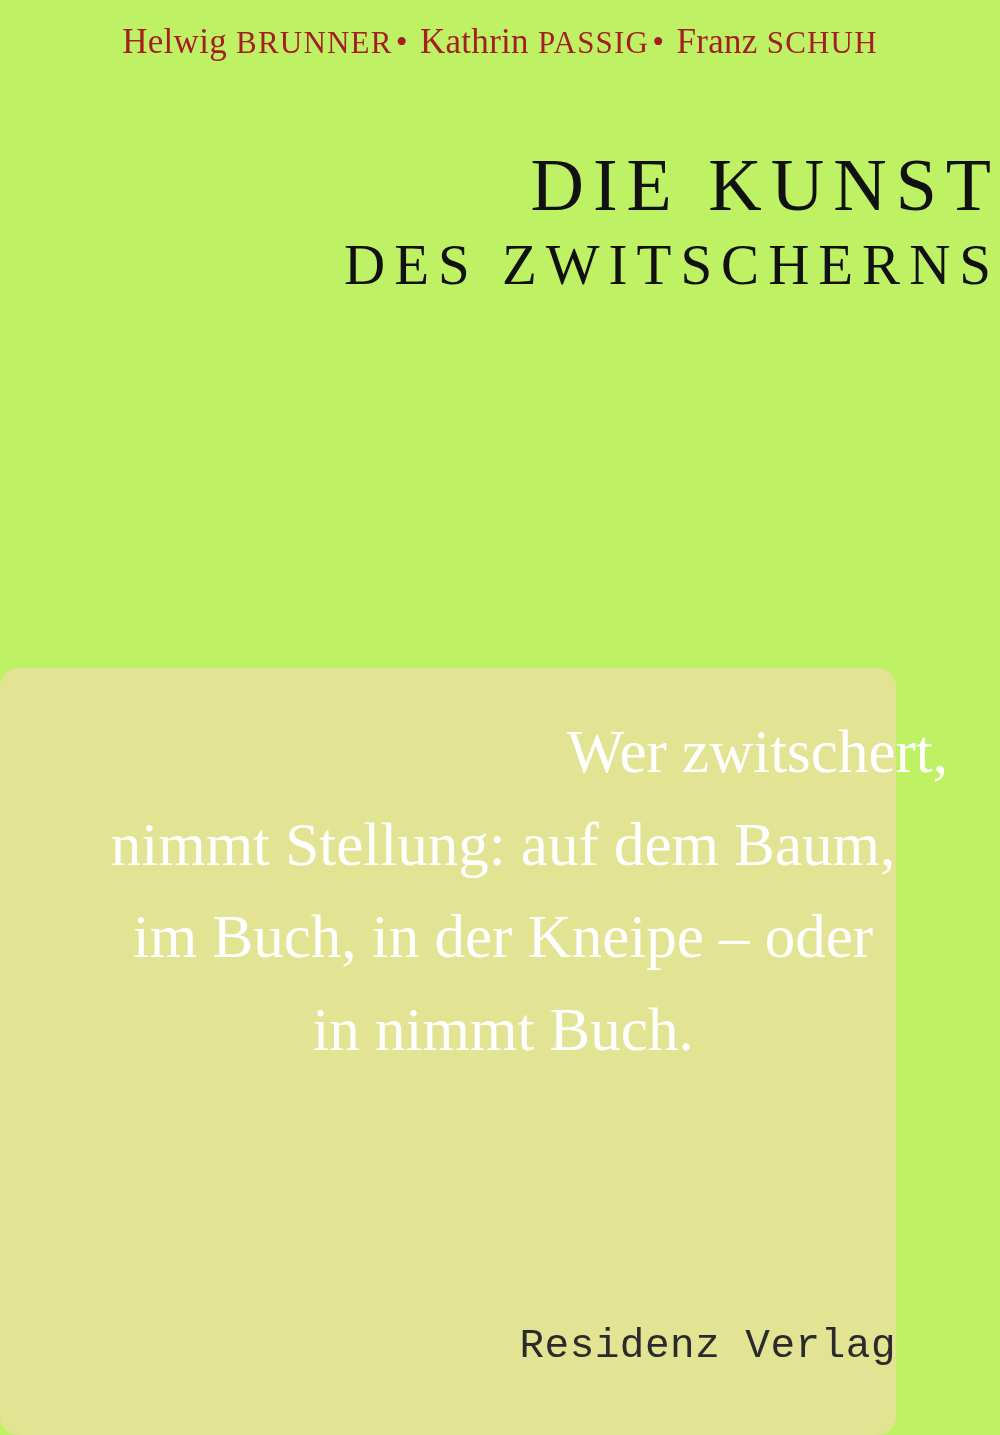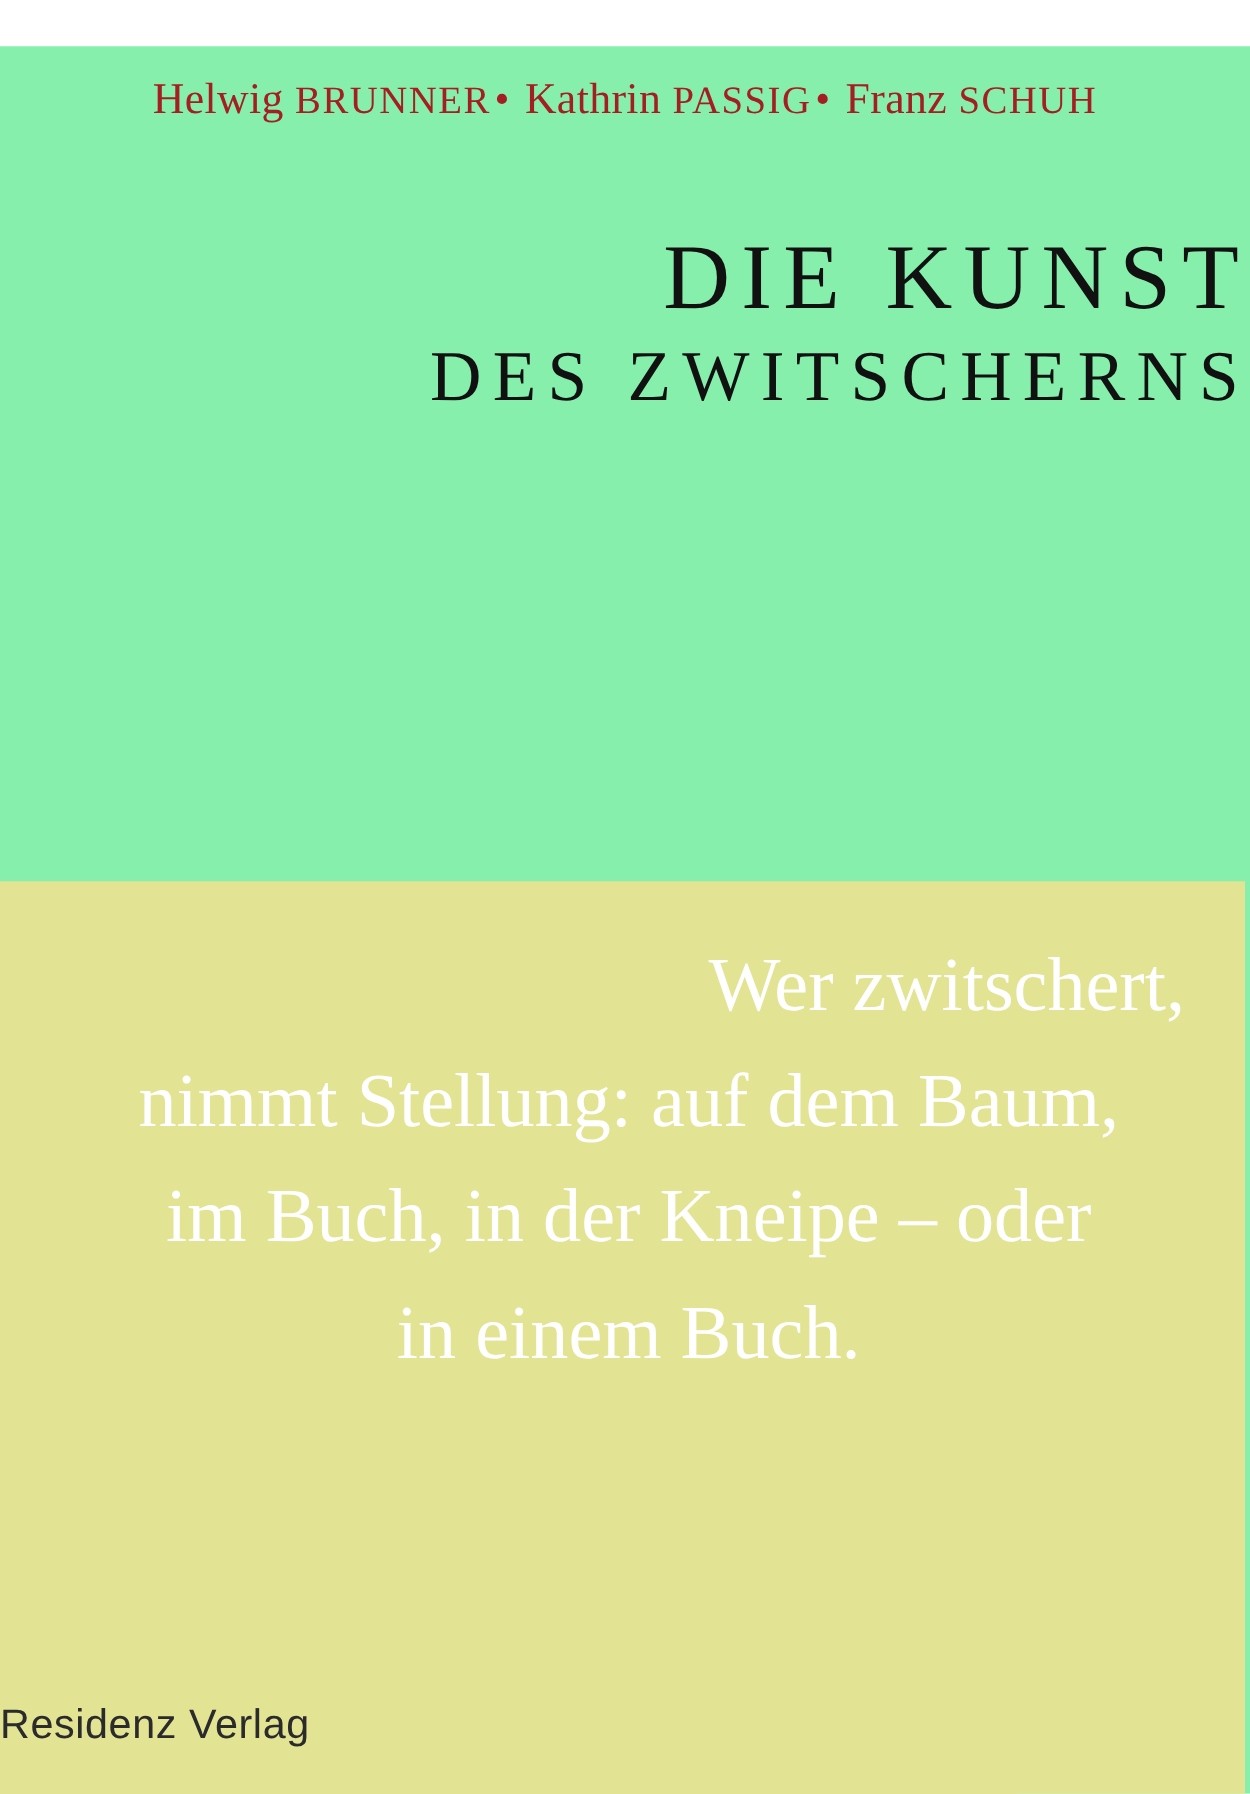--- a/index.html
+++ b/index.html
@@ -11,22 +11,21 @@
     width: 1000px;
     height: 1435px;
     position: relative;
     overflow: hidden;
     font-family: "Liberation Serif", serif;
   }
 
   .cover {
     position: absolute;
     inset: 0;
-    background: #86efac;
-    margin-top: 37px;
+    background: #bef264;
   }
 
   
   .authors {
     position: absolute;
     top: 22px;
     left: 0;
     width: 100%;
     text-align: center;
     color: #a41e22;
@@ -67,23 +66,24 @@
   .title-line.l2 {
     font-size: 57px;
     letter-spacing: 9px;
   }
 
   
   .panel {
     position: absolute;
     left: 0;
     top: 668px;
-    width: 996px;
+    width: 896px;
     height: 767px;
     background: #e2e493;
+    border-radius: 19px;
   }
 
   .blurb {
     position: absolute;
     left: 58px;
     top: 38px;
     width: 890px;
     color: #ffffff;
     font-family: "Liberation Serif", serif;
     font-size: 61px;
@@ -98,24 +98,24 @@
   .blurb .ln.l3,
   .blurb .ln.l4 {
     text-align: center;
   }
 
   .publisher {
     position: absolute;
     left: 0;
     top: 655px;
     width: 100%;
-    text-align: left;
+    text-align: right;
     color: #2b2b2b;
-    font-family: Liberation Sans, sans-serif;
-    font-size: 33px;
+    font-family: Liberation Mono, monospace;
+    font-size: 41px;
     letter-spacing: 0.5px;
   }
 </style>
 </head>
 <body>
 
 <div class="cover">
 
   <div class="authors">
     <span><span class="first">Helwig</span> <span class="last">BRUNNER</span></span><span class="sep">•</span><span> <span class="first">Kathrin</span> <span class="last">PASSIG</span></span><span class="sep">•</span><span> <span class="first">Franz</span> <span class="last">SCHUH</span></span>
@@ -124,18 +124,18 @@
   <div class="title-block">
     <span class="title-line l1">DIE KUNST</span>
     <span class="title-line l2">DES ZWITSCHERNS</span>
   </div>
 
   <div class="panel">
     <div class="blurb">
       <span class="ln l1">Wer zwitschert,</span>
       <span class="ln l2">nimmt Stellung: auf dem Baum,</span>
       <span class="ln l3">im Buch, in der Kneipe – oder</span>
-      <span class="ln l4">in einem Buch.</span>
+      <span class="ln l4">in nimmt Buch.</span>
     </div>
     <div class="publisher">Residenz Verlag</div>
   </div>
 
 </div>
 
 </body></html>

